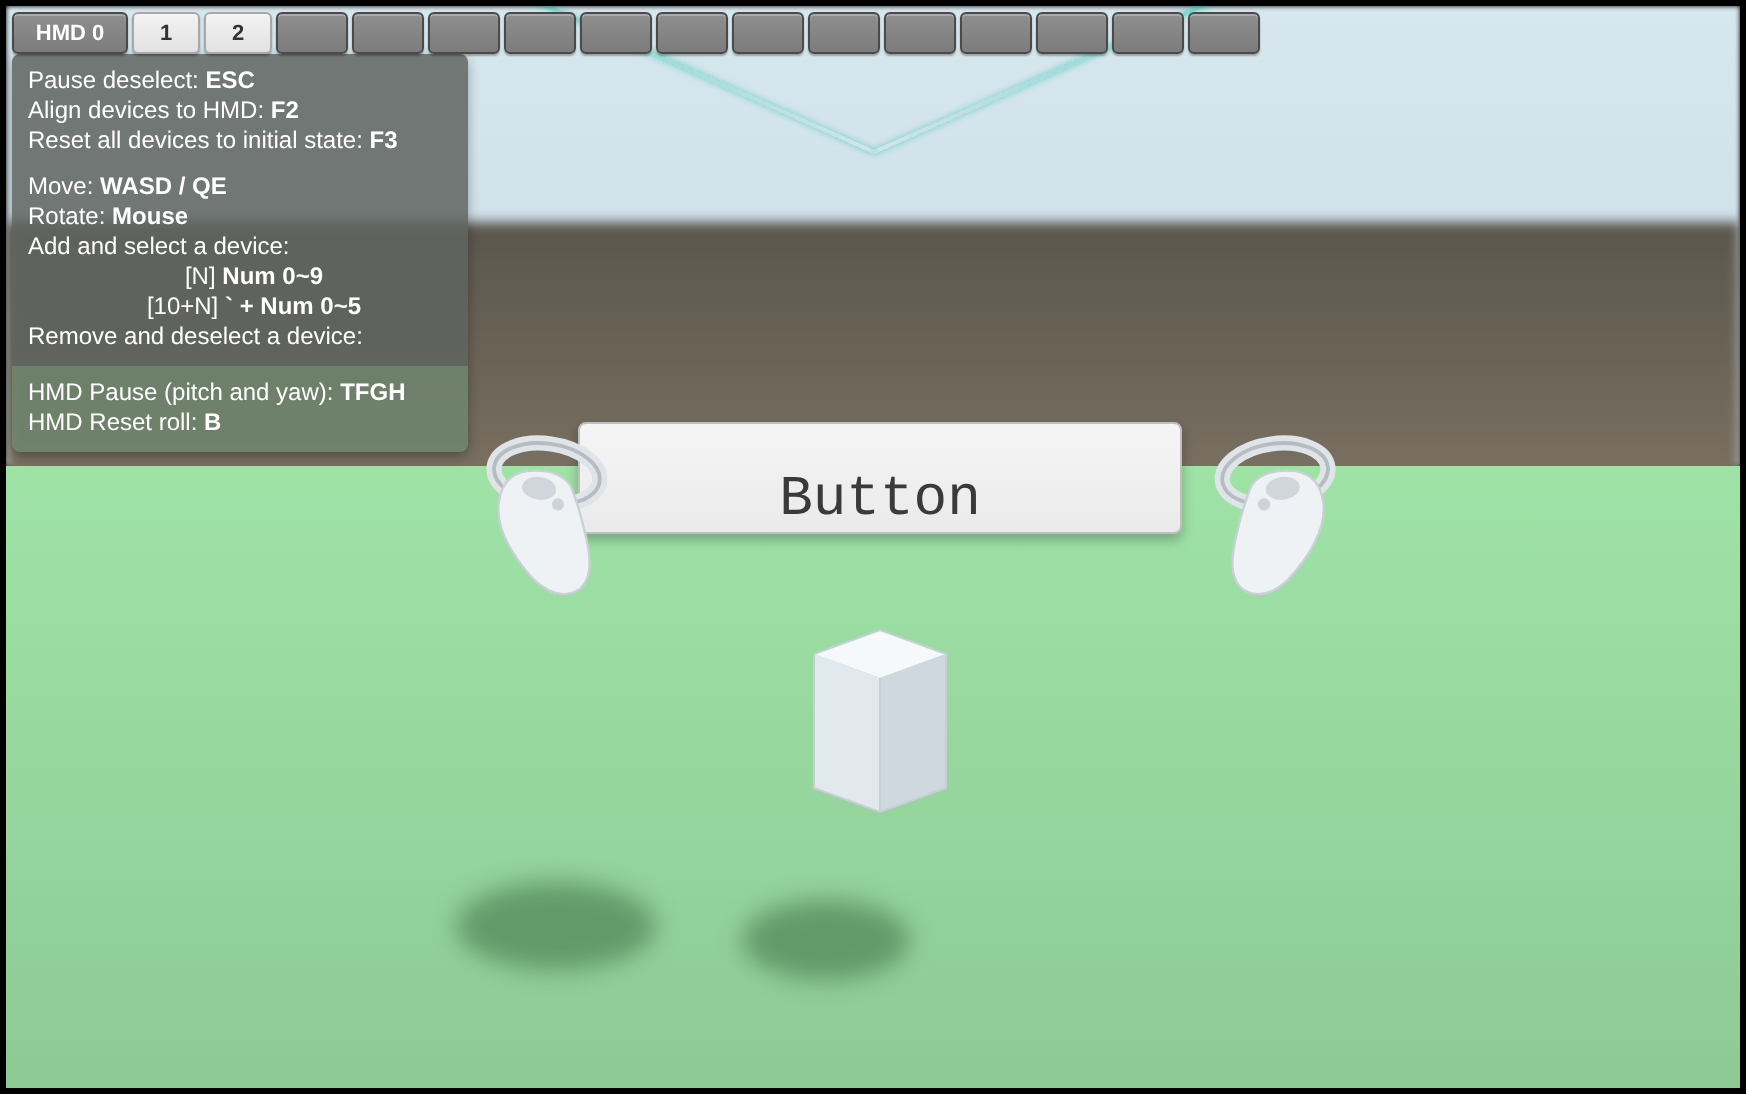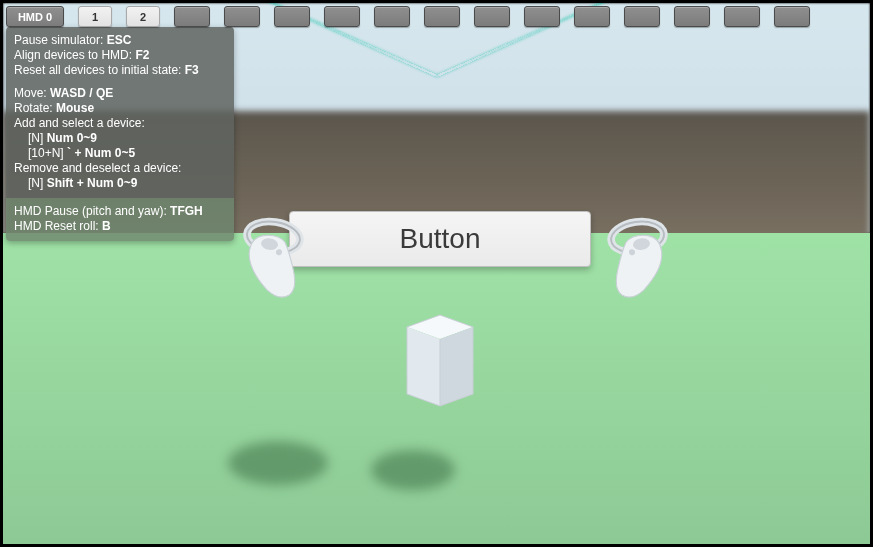--- a/index.html
+++ b/index.html
@@ -69,24 +69,25 @@
     position: absolute;
     left: 286px;
     top: 208px;
     width: 300px;
     height: 54px;
     background: linear-gradient(#f5f5f5, #eaeaea);
     border: 1px solid #bfbfbf;
     border-radius: 4px;
     box-shadow: 0 3px 6px rgba(0,0,0,0.25);
     display: flex;
-    align-items: center;
+    align-items: flex-end;
     justify-content: center;
     font-size: 28px;
     color: #3a3a3a;
+    font-family: Liberation Mono, monospace;
   }
   .cube {
     position: absolute;
     left: 398px;
     top: 310px;
     width: 78px;
     height: 95px;
   }
   .shadow {
     position: absolute;
@@ -100,21 +101,21 @@
   }
   .controller.left { left: 225px; top: 206px; transform: scaleX(-1) rotate(-8deg); }
   .controller.right { left: 585px; top: 206px; transform: rotate(-8deg); }
 
   
   .topbar {
     position: absolute;
     left: 6px;
     top: 6px;
     display: flex;
-    gap: 14px;
+    gap: 2px;
     z-index: 30;
   }
   .dev-btn {
     height: 19px;
     min-width: 22px;
     padding: 0 5px;
     border: 1px solid #4a4a4a;
     border-radius: 3px;
     background: linear-gradient(#8f8f8f, #7c7c7c);
     color: #fff;
@@ -154,21 +155,21 @@
   .panel .section {
     padding: 6px 8px 7px 8px;
   }
   .panel .section.top {
     background: rgba(95,100,95,0.85);
   }
   .panel .section.bottom {
     background: rgba(110,134,110,0.82);
   }
   .panel .blank-line { height: 8px; }
-  .panel .indent { padding-left: 14px; }
+  .panel .indent { padding-left: 14px; text-align: center; }
   .panel b { font-weight: bold; }
 </style>
 </head>
 <body>
 
 <div class="viewport">
   <div class="scene">
     <div class="sky"></div>
     <div class="far-ground"></div>
     <div class="ground"></div>
@@ -242,32 +243,31 @@
     <div class="dev-btn blank"></div>
     <div class="dev-btn blank"></div>
     <div class="dev-btn blank"></div>
     <div class="dev-btn blank"></div>
     <div class="dev-btn blank"></div>
     <div class="dev-btn blank"></div>
   </div>
 
   <div class="panel">
     <div class="section top">
-      <div><span>Pause simulator:</span> <b>ESC</b></div>
+      <div><span>Pause deselect:</span> <b>ESC</b></div>
       <div><span>Align devices to HMD:</span> <b>F2</b></div>
       <div><span>Reset all devices to initial state:</span> <b>F3</b></div>
 
       <div class="blank-line"></div>
 
       <div><span>Move:</span> <b>WASD / QE</b></div>
       <div><span>Rotate:</span> <b>Mouse</b></div>
       <div><span>Add and select a device:</span></div>
       <div class="indent"><span>[N]</span> <b>Num 0~9</b></div>
       <div class="indent"><span>[10+N]</span> <b>` + Num 0~5</b></div>
       <div><span>Remove and deselect a device:</span></div>
-      <div class="indent"><span>[N]</span> <b>Shift + Num 0~9</b></div>
     </div>
     <div class="section bottom">
       <div><span>HMD Pause (pitch and yaw):</span> <b>TFGH</b></div>
       <div><span>HMD Reset roll:</span> <b>B</b></div>
     </div>
   </div>
 </div>
 
 </body></html>

